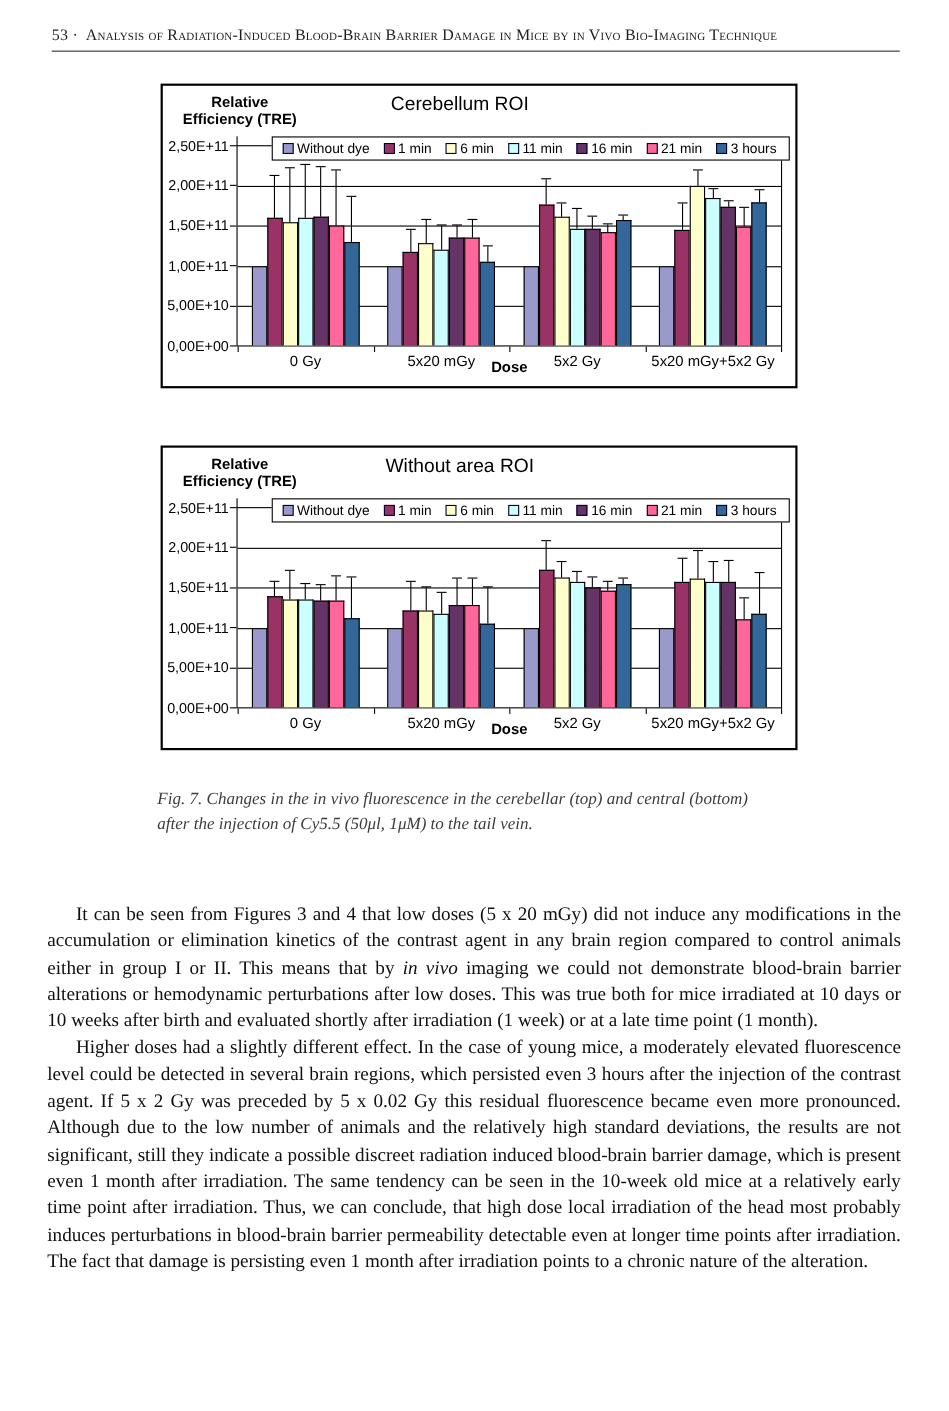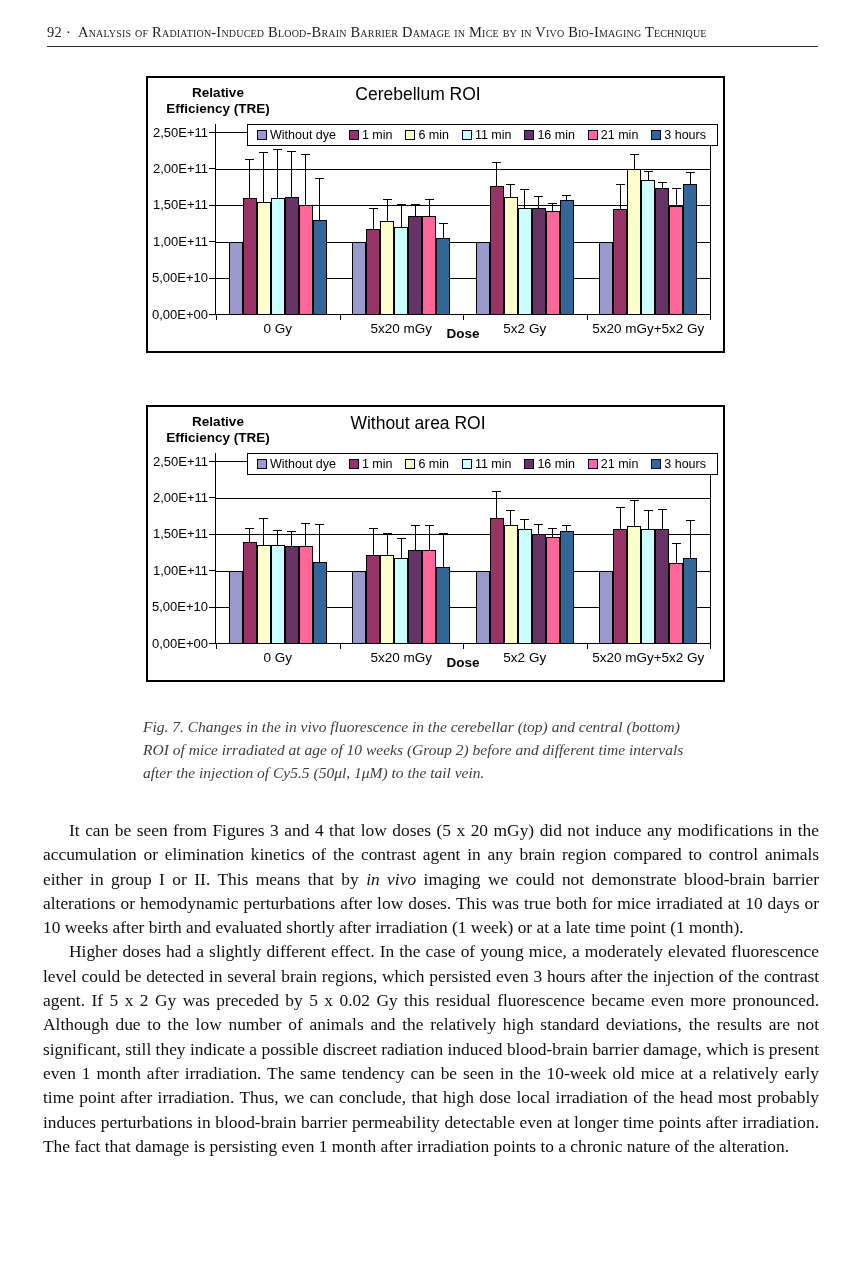--- a/index.html
+++ b/index.html
@@ -44,21 +44,21 @@
             line-height:24.3px;text-align:justify;color:#0f0f0f;}
   .bodytext p{margin:0;text-indent:26px;}
   .bodytext i{font-style:italic;}
 </style>
 </head>
 <body>
 
 <div class="page">
 
   <div class="runhead">
-    <span>92</span><span>·</span>
+    <span>53</span><span>·</span>
     <span>Analysis of Radiation-Induced Blood-Brain Barrier Damage in Mice by in Vivo Bio-Imaging Technique</span>
   </div>
 
   <section class="chart" id="chart0">
     <div class="ylabel">Relative Efficiency (TRE)</div>
     <div class="ctitle">Cerebellum ROI</div>
     <div class="legend">
         <div class="legend-item">
           <div class="swatch" style="background: rgb(153, 153, 204);"></div>
           <span>Without dye</span>
@@ -330,21 +330,20 @@
       <div class="catlabel" style="left: 438.5px; width: 123.5px;">5x20 mGy+5x2 Gy</div>
       <div class="axtick" style="left: 68px; top: 237px; width: 1px; height: 5px;"></div>
       <div class="axtick" style="left: 191.5px; top: 237px; width: 1px; height: 5px;"></div>
       <div class="axtick" style="left: 315px; top: 237px; width: 1px; height: 5px;"></div>
       <div class="axtick" style="left: 438.5px; top: 237px; width: 1px; height: 5px;"></div>
       <div class="axtick" style="left: 562px; top: 237px; width: 1px; height: 5px;"></div>
     </section>
 
   <div class="caption">
     <div>Fig. 7. Changes in the in vivo fluorescence in the cerebellar (top) and central (bottom)</div>
-    <div>ROI of mice irradiated at age of 10 weeks (Group 2) before and different time intervals</div>
     <div>after the injection of Cy5.5 (50μl, 1μM) to the tail vein.</div>
   </div>
 
   <main class="bodytext">
     <p><span>It can be seen from Figures 3 and 4 that low doses (5 x 20 mGy) did not induce any modifications in the accumulation or elimination kinetics of the contrast agent in any brain region compared to control animals either in group I or II. This means that by </span><i>in vivo</i><span> imaging we could not demonstrate blood-brain barrier alterations or hemodynamic perturbations after low doses. This was true both for mice irradiated at 10 days or 10 weeks after birth and evaluated shortly after irradiation (1 week) or at a late time point (1 month).</span></p>
     <p>Higher doses had a slightly different effect. In the case of young mice, a moderately elevated fluorescence level could be detected in several brain regions, which persisted even 3 hours after the injection of the contrast agent. If 5 x 2 Gy was preceded by 5 x 0.02 Gy this residual fluorescence became even more pronounced. Although due to the low number of animals and the relatively high standard deviations, the results are not significant, still they indicate a possible discreet radiation induced blood-brain barrier damage, which is present even 1 month after irradiation. The same tendency can be seen in the 10-week old mice at a relatively early time point after irradiation. Thus, we can conclude, that high dose local irradiation of the head most probably induces perturbations in blood-brain barrier permeability detectable even at longer time points after irradiation. The fact that damage is persisting even 1 month after irradiation points to a chronic nature of the alteration.</p>
   </main>
 
 </div>
 

